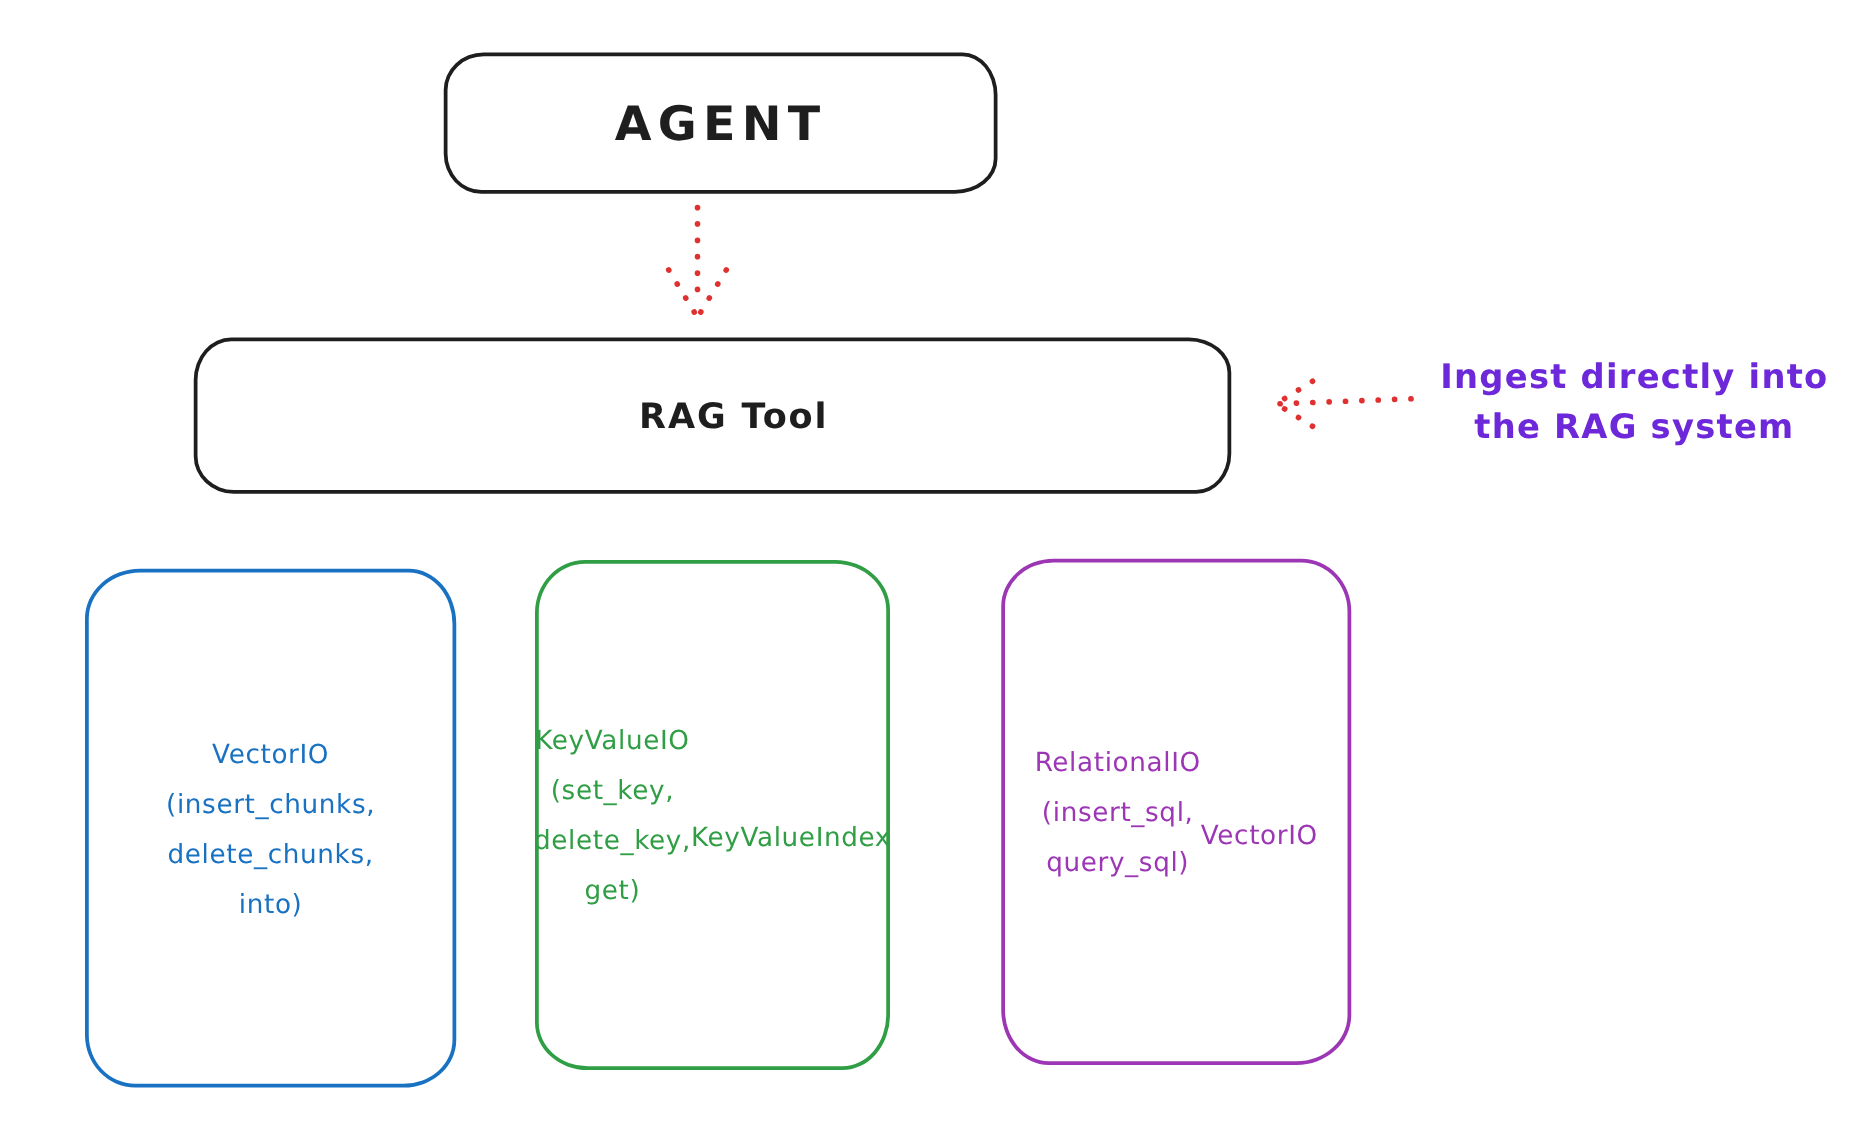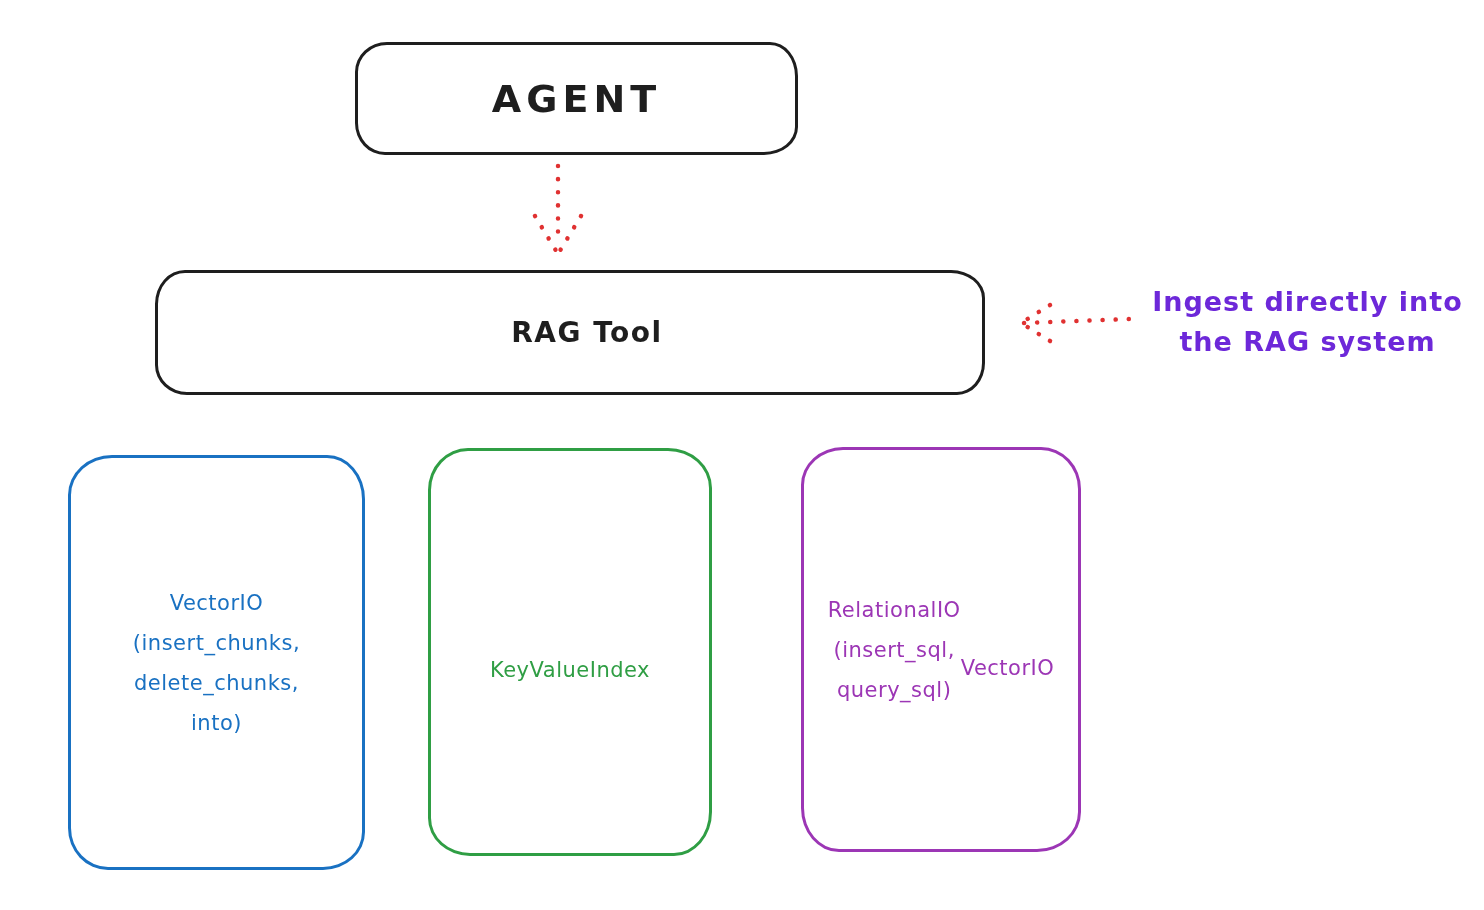--- a/index.html
+++ b/index.html
@@ -126,20 +126,25 @@
   <div class="sketch-box io-box vector-box">
     <div>
       <span class="line">VectorIO</span>
       <span class="line">(insert_chunks,</span>
       <span class="line">delete_chunks,</span>
       <span class="line">into)</span>
     </div>
   </div>
 
   <div class="sketch-box io-box keyvalue-box">
+    <div>
+      <span class="line">KeyValueIO</span>
+      <span class="line">(set_key,</span>
+      <span class="line">delete_key, get)</span>
+    </div>
     <span class="index-label">KeyValueIndex</span>
   </div>
 
   <div class="sketch-box io-box relational-box">
     <div>
       <span class="line">RelationalIO</span>
       <span class="line">(insert_sql,</span>
       <span class="line">query_sql)</span>
     </div>
     <span class="index-label">VectorIO</span>

